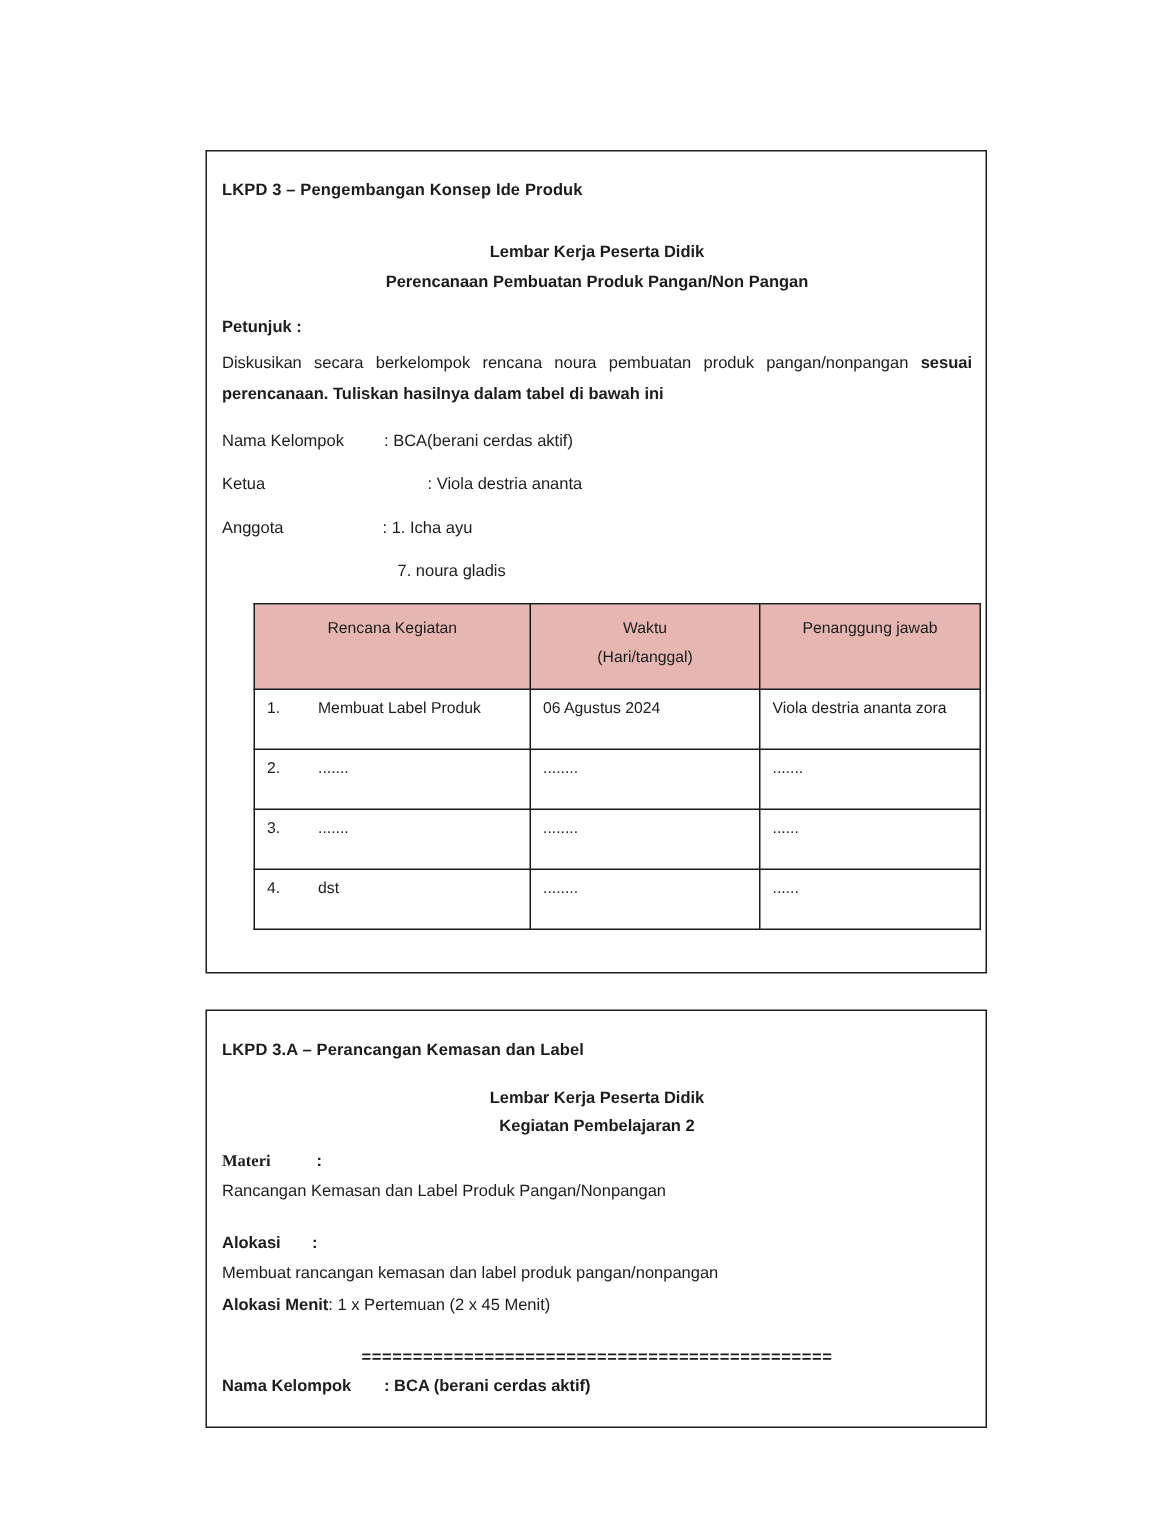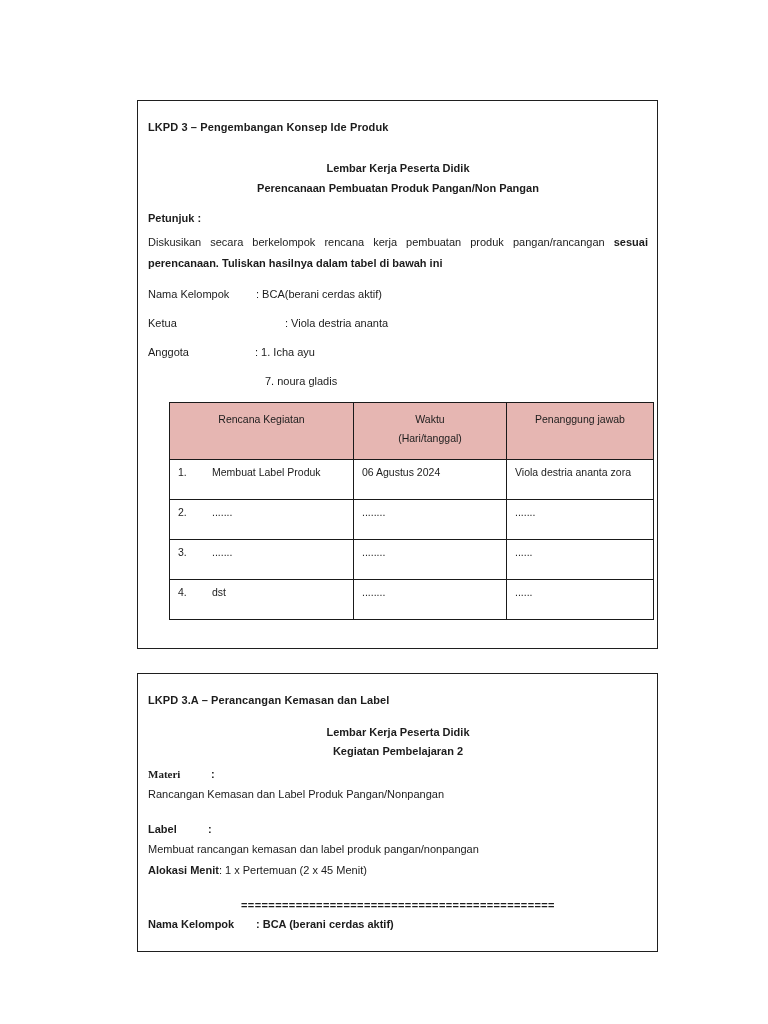--- a/index.html
+++ b/index.html
@@ -101,21 +101,21 @@
 <div class="page">
 
   <section class="box box1">
     <div class="section-header">LKPD 3 – Pengembangan Konsep Ide Produk</div>
 
     <div class="center bold title1">Lembar Kerja Peserta Didik</div>
     <div class="center bold title2">Perencanaan Pembuatan Produk Pangan/Non Pangan</div>
 
     <div class="bold petunjuk">Petunjuk :</div>
 
-    <p class="instruction"><span>Diskusikan secara berkelompok rencana kerja pembuatan produk pangan/rancangan </span><span class="bold">sesuai perencanaan.  Tuliskan hasilnya dalam tabel di bawah ini</span></p>
+    <p class="instruction"><span>Diskusikan secara berkelompok rencana noura pembuatan produk pangan/nonpangan </span><span class="bold">sesuai perencanaan.  Tuliskan hasilnya dalam tabel di bawah ini</span></p>
 
     <div class="field-row">
       <span class="flabel w108">Nama Kelompok</span>
         <span>: BCA(berani cerdas aktif)</span>
     </div>
     <div class="field-row">
       <span class="flabel w137">Ketua</span>
         <span>: Viola destria ananta</span>
     </div>
     <div class="field-row">
@@ -171,21 +171,21 @@
     <div class="center bold title1">Lembar Kerja Peserta Didik</div>
     <div class="center bold title2">Kegiatan Pembelajaran 2</div>
 
     <div class="label-row">
       <span class="flabel w63 bold">Materi</span>
         <span class="bold">:</span>
     </div>
     <div class="plain-row">Rancangan  Kemasan dan Label Produk Pangan/Nonpangan</div>
 
     <div class="label-row tujuan-row">
-      <span class="flabel w60 bold">Label</span>
+      <span class="flabel w60 bold">Alokasi</span>
         <span class="bold">:</span>
     </div>
     <div class="plain-row">Membuat rancangan  kemasan dan label produk pangan/nonpangan</div>
 
     <div class="alokasi">
       <span class="bold">Alokasi Menit</span><span>: 1 x Pertemuan (2 x 45 Menit)</span>
     </div>
 
     <div class="separator">==============================================</div>
 

